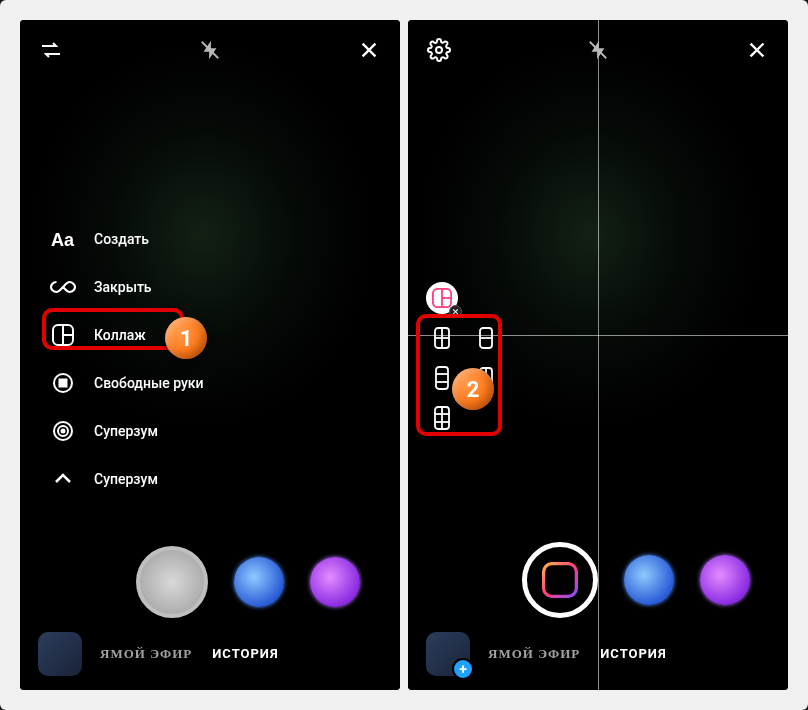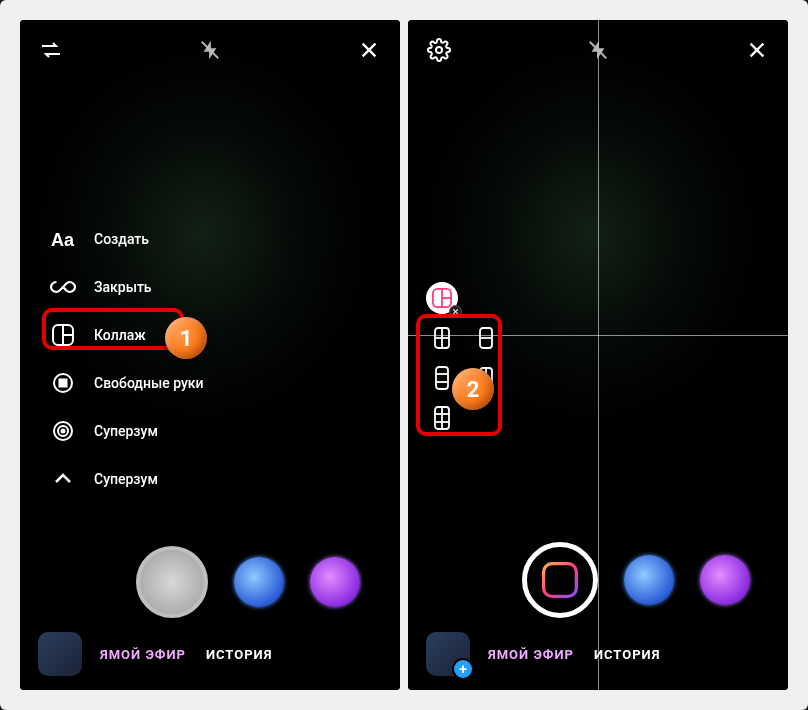--- a/index.html
+++ b/index.html
@@ -129,21 +129,21 @@
   }
   .gallery-thumb.with-plus::after {
     content:"+"; position:absolute; right:-4px; bottom:-4px;
     width:18px; height:18px; border-radius:50%;
     background:#1fa1ff; color:#fff; font-size:14px; font-weight:700;
     display:flex;align-items:center;justify-content:center;
     border:2px solid #000;
   }
   .nav-labels { display:flex; gap:20px; align-items:baseline; margin-left: 4px; }
   .nav-label { font-size:13px; letter-spacing:1px; font-weight:700; }
-  .nav-label.dim { color:#f0abfc; }
+  .nav-label.dim { color:#a3a3a3;font-family:Liberation Serif, serif; }
 
   
   .grid-overlay { position:absolute; inset:0; }
   .grid-overlay .gl {
     position:absolute; background: rgba(255,255,255,.55);
   }
   .gl.h { left:0; right:0; height:1px; }
   .gl.v { top:0; bottom:0; width:1px; }
 
   

